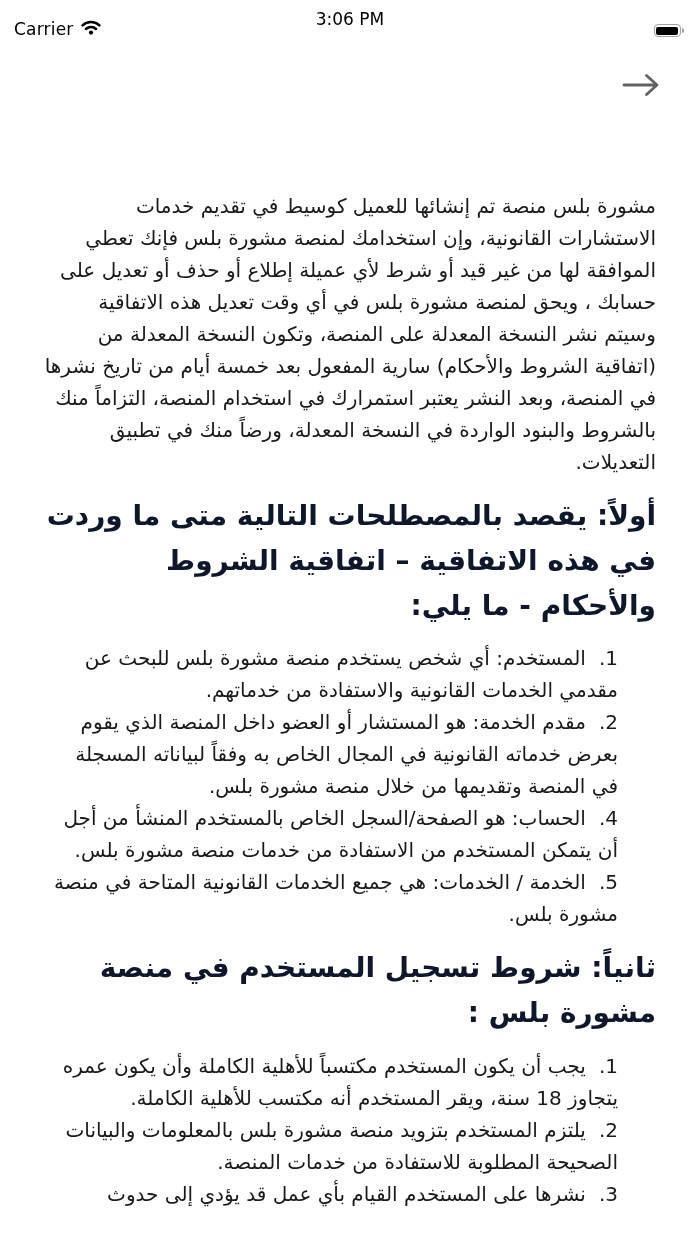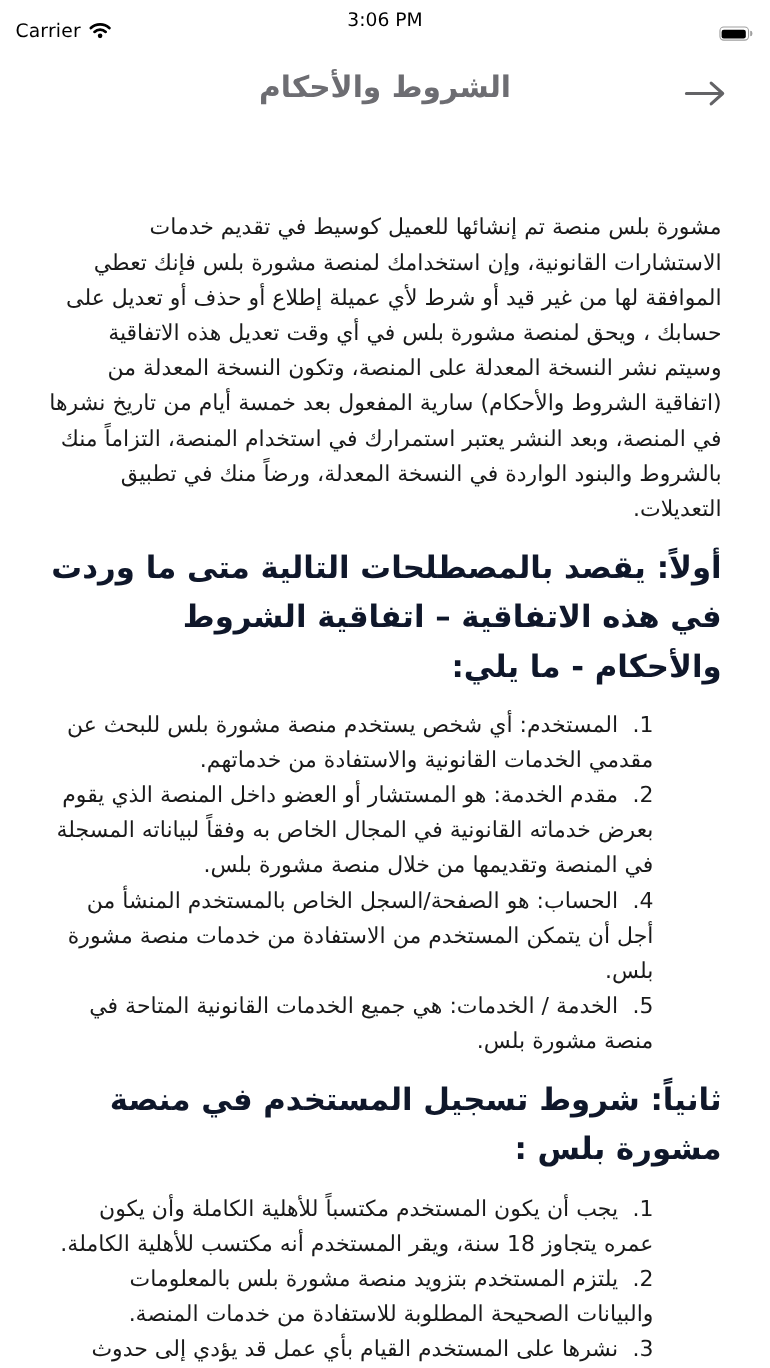--- a/index.html
+++ b/index.html
@@ -67,21 +67,21 @@
     line-height: 1.6;
   }
   .terms-intro { margin-bottom: 16px; }
   .section-heading {
     font-size: 28px;
     font-weight: 700;
     color: #0f172a;
     line-height: 1.6;
     margin: 16px 0 14px 0;
   }
-  .terms-list { margin-right: 62px; margin-left: 4px; }
+  .terms-list { margin-right: 38px; margin-left: 4px; }
   .term-item { }
   .item-num { margin-left: 13px; }
 </style>
 </head>
 <body>
 
 <div class="status-bar">
   <div class="carrier-wrap">
     <span class="carrier-label">Carrier</span>
     <span>
@@ -95,21 +95,20 @@
   <span class="status-time">3:06 PM</span>
   <div class="battery">
     <div class="battery-body">
         <div class="battery-fill"></div>
       </div>
     <div class="battery-nub"></div>
   </div>
 </div>
 
 <div class="nav-header">
-  <div class="nav-title">الشروط والأحكام</div>
   <button class="back-button">
     <span>
       <svg width="42" height="26" viewBox="0 0 42 26">
         <path d="M4 13 H37 M26.5 3.5 L37 13 L26.5 22.5" fill="none" stroke="#636366" stroke-width="2.8" stroke-linecap="round" stroke-linejoin="round"></path>
       </svg>
     </span>
   </button>
 </div>
 
 <div class="scroll-content" lang="ar" dir="rtl">

